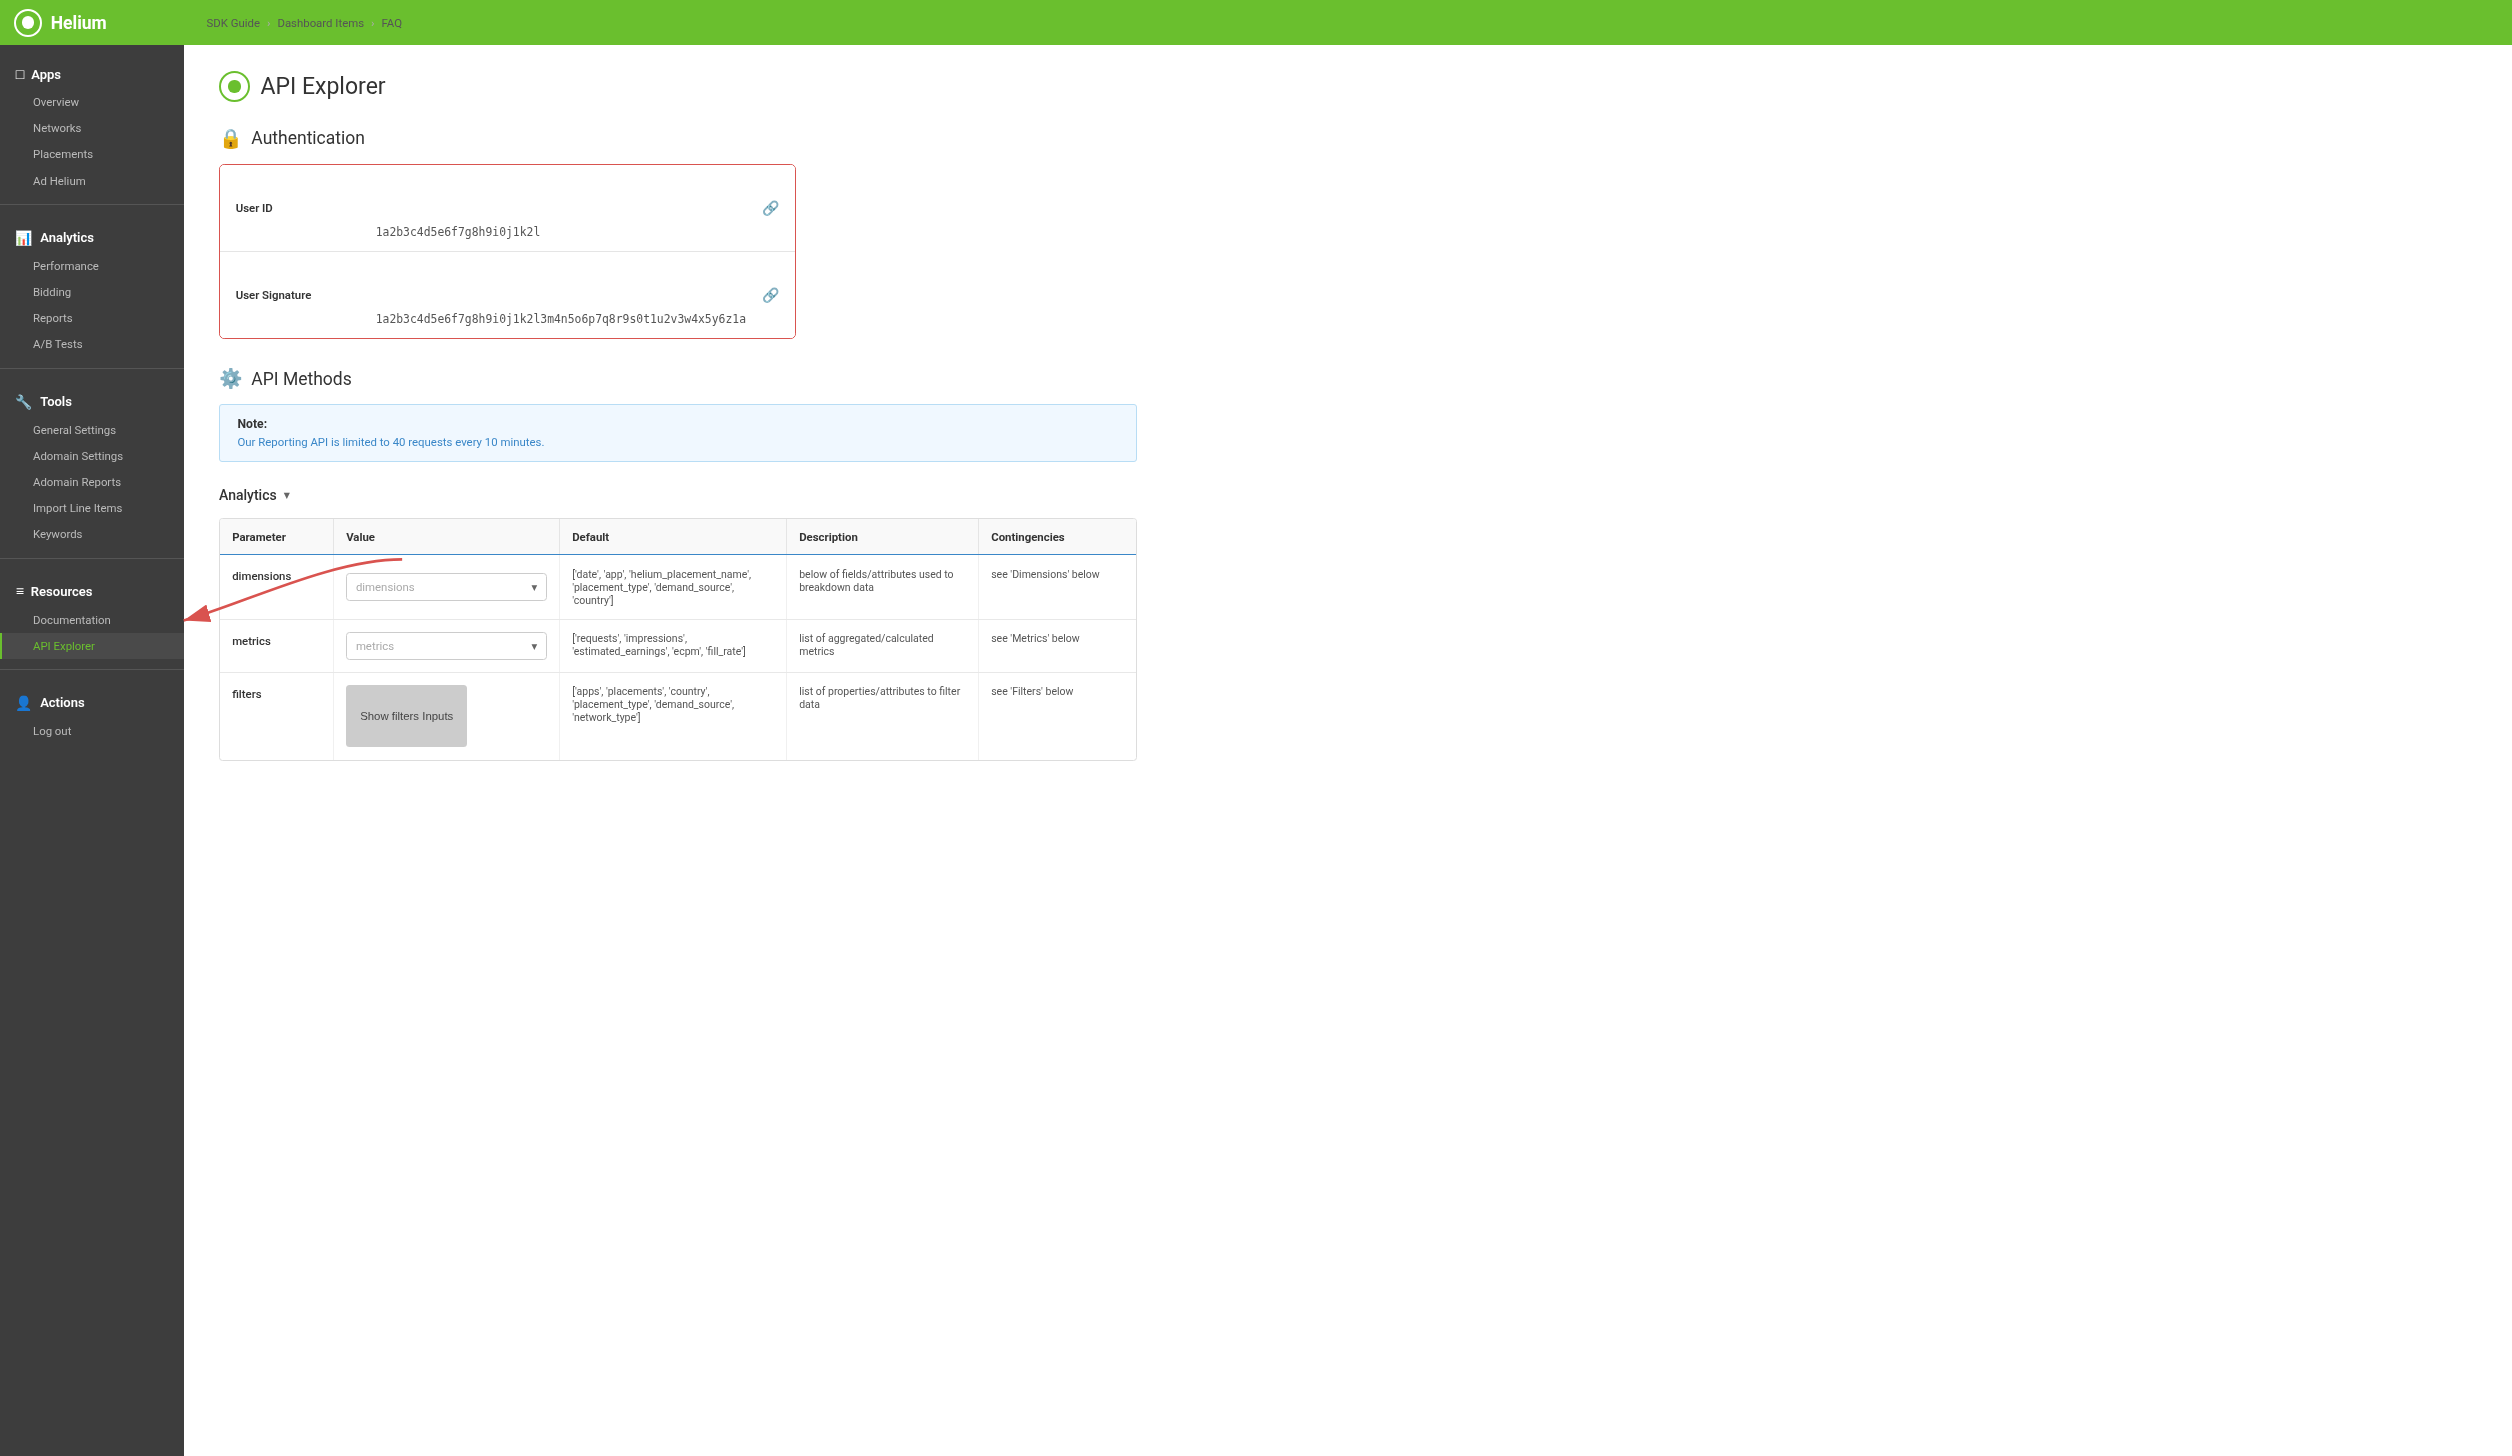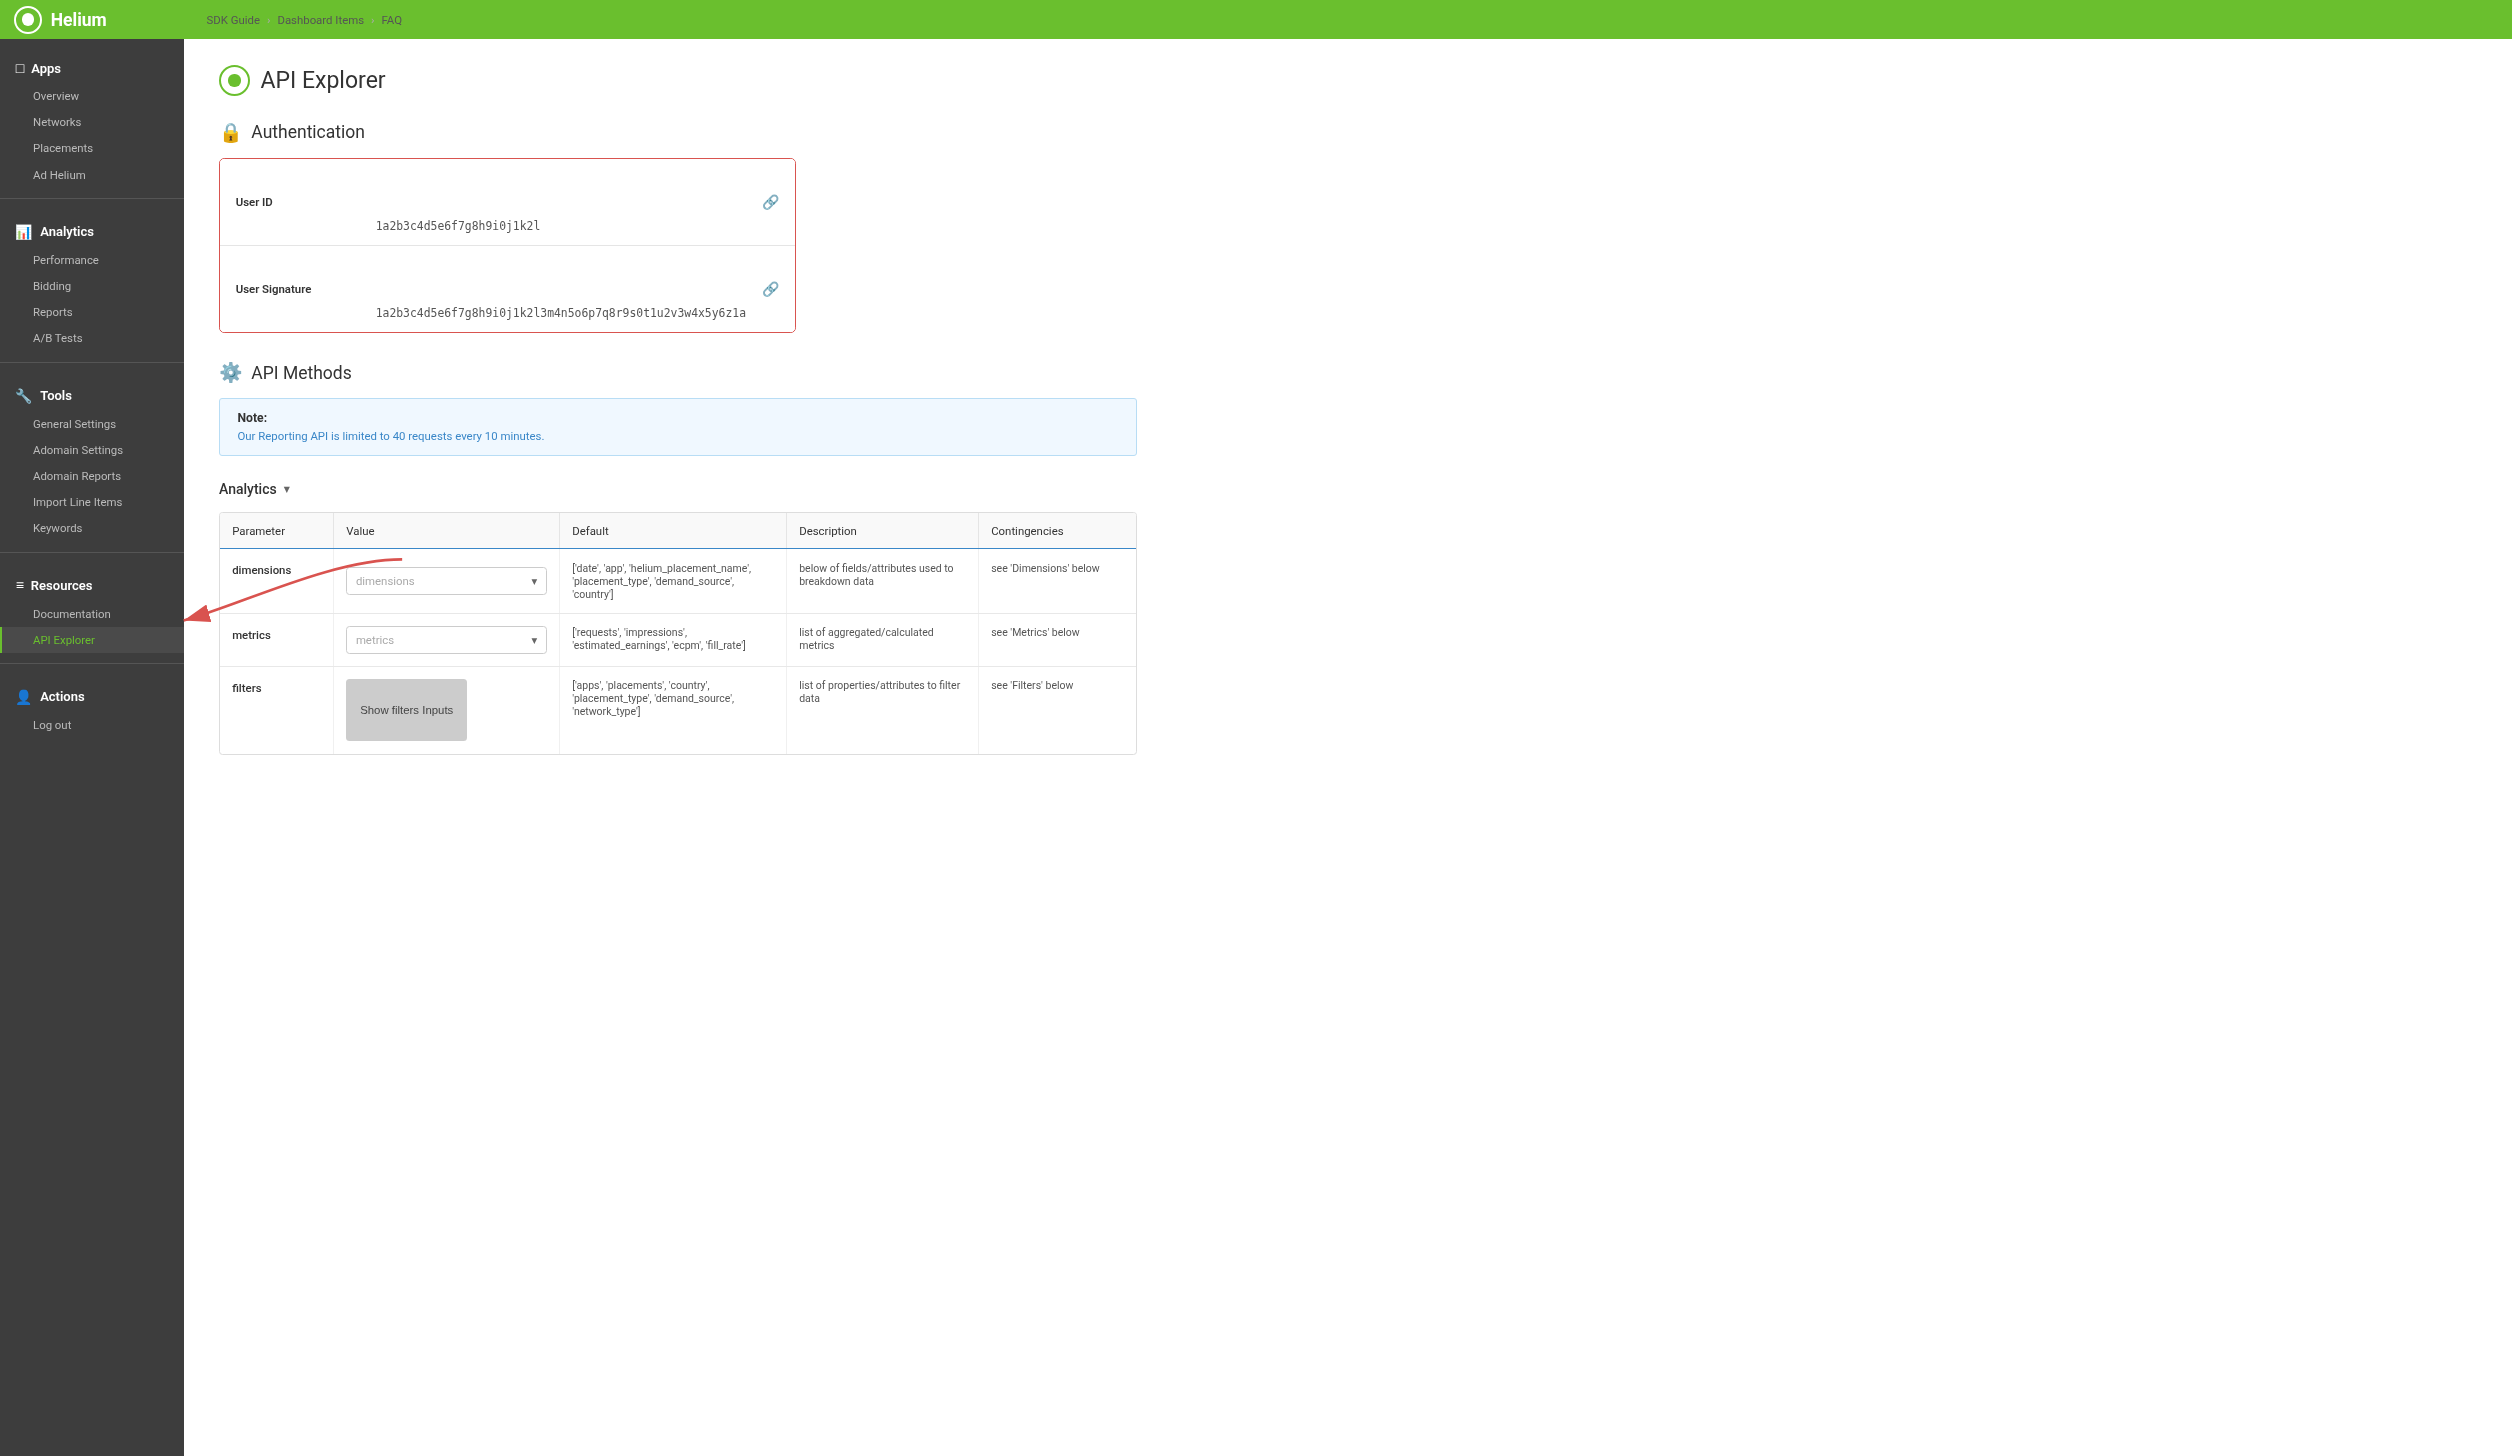--- a/index.html
+++ b/index.html
@@ -1,19 +1,19 @@
 <!DOCTYPE html>
 <html style="font-size:14px"><head>
   <meta charset="utf-8">
   <style>
     * { box-sizing: border-box; margin: 0; padding: 0; }
     body { font-family: -apple-system, BlinkMacSystemFont, 'Segoe UI', Roboto, sans-serif; display: flex; flex-direction: column; height: 100vh; background: #f5f5f5; font-size: 12.2px; }
 
     
-    .topbar { display: flex; align-items: center; height: 39px; background: #6abf2e; padding: 0 14px; flex-shrink: 0; }
+    .topbar { display: flex; align-items: center; height: 45px; background: #6abf2e; padding: 0 14px; flex-shrink: 0; }
     .topbar-logo { display: flex; align-items: center; gap: 8.7px; color: white; font-size: 17.5px; font-weight: bold; width: 175px; }
     .topbar-logo .logo-circle { width: 28px; height: 28px; border: 2.6px solid white; border-radius: 50%; display: flex; align-items: center; justify-content: center; }
     .topbar-logo .logo-inner { width: 12.2px; height: 12.2px; background: white; border-radius: 50%; }
     .topbar-breadcrumb { display: flex; align-items: center; gap: 7px; color: #555; font-size: 11.4px; padding-left: 17.5px; }
     .breadcrumb-sep { color: #aaa; }
 
     
     .layout { display: flex; flex: 1; overflow: hidden; }
 
     
@@ -52,21 +52,21 @@
     .note-text { color: #3a87c8; font-size: 11.4px; }
 
     
     .analytics-header { display: flex; align-items: center; gap: 7px; margin-bottom: 15.7px; cursor: pointer; }
     .analytics-title { font-size: 14px; color: #333; font-weight: 500; }
     .analytics-chevron { color: #666; font-size: 12.2px; }
 
     
     .api-table { border: 0.9px solid #ddd; border-radius: 3.5px; max-width: 918px; overflow: hidden; }
     .api-table-header { display: grid; grid-template-columns: 114px 1fr 227px 192px 157px; background: #f9f9f9; border-bottom: 1.7px solid #3a87c8; }
-    .api-table-header-cell { padding: 10.5px 12.2px; font-size: 11.4px; font-weight: 400; color: #333; border-right: 0.9px solid #e5e5e5; }
+    .api-table-header-cell { padding: 10.5px 12.2px; font-size: 11.4px; font-weight: 700; color: #333; border-right: 0.9px solid #e5e5e5; }
     .api-table-header-cell:last-child { border-right: none; }
     .api-table-row { display: grid; grid-template-columns: 114px 1fr 227px 192px 157px; border-bottom: 0.9px solid #e8e8e8; }
     .api-table-row:last-child { border-bottom: none; }
     .api-table-cell { padding: 12.2px 12.2px; font-size: 11.4px; color: #444; border-right: 0.9px solid #f0f0f0; display: flex; align-items: center; }
     .api-table-cell:last-child { border-right: none; }
     .api-table-cell.param { font-weight: 500; color: #333; align-items: flex-start; padding-top: 14px; }
     .api-table-cell.default-val { color: #555; font-size: 10.5px; align-items: flex-start; }
     .api-table-cell.desc { color: #555; font-size: 10.5px; align-items: flex-start; }
     .api-table-cell.contingencies { color: #555; font-size: 10.5px; align-items: flex-start; }
 

